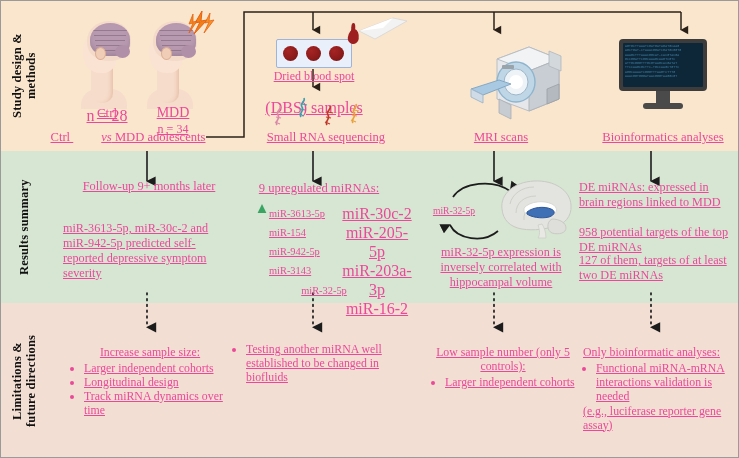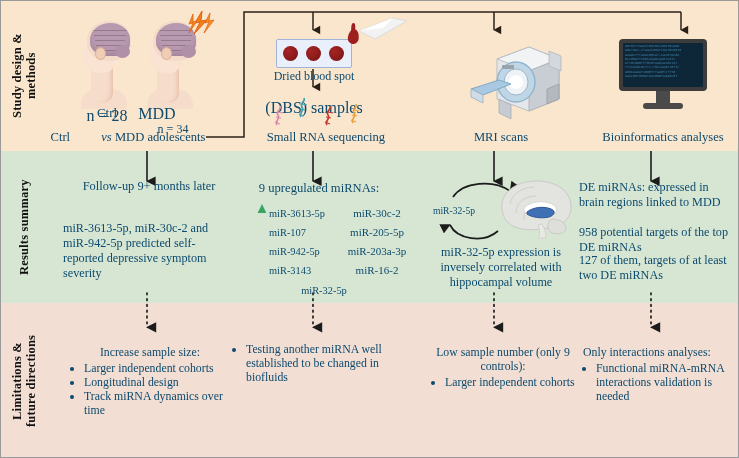--- a/index.html
+++ b/index.html
@@ -25,21 +25,21 @@
     display:flex;align-items:center;justify-content:center;
     font-weight:bold;font-size:12.5px;color:#111;
     letter-spacing:.2px;
     writing-mode:vertical-rl;transform:rotate(180deg);
     text-align:center;line-height:1.15;
   }
   #label-methods{top:0;height:150px;}
   #label-results{top:150px;height:152px;}
   #label-limits{top:302px;height:156px;}
 
-  .txt{position:absolute;color:#0c4a6e;font-size:11.2px;line-height:1.18;}
+  .txt{position:absolute;color:#ec4899;font-size:11.2px;line-height:1.18;text-decoration:underline;}
   .ctr{text-align:center;}
   .ital{font-style:italic;margin-left:28px;}
 
   
   #lines{position:absolute;left:0;top:0;width:739px;height:458px;pointer-events:none;}
 
   
   .head{position:absolute;width:64px;height:84px;}
   .neck{position:absolute;left:16px;top:40px;width:22px;height:44px;
         background:#f6dccb;border-radius:4px 4px 10px 10px;
@@ -193,21 +193,21 @@
     <div class="cereb"></div>
     <div class="ear"></div>
     <svg class="bolt" viewBox="0 0 30 30">
       <path d="M17,1 L10,13 L15,12 L9,24 L22,10 L16,11 Z" fill="#f07f18" stroke="#e85f10" stroke-width="1"></path>
       <path d="M25,3 L20,13 L24,12 L19,23 L29,10 L24,11 Z" fill="#f4952a" stroke="#e85f10" stroke-width=".8"></path>
       <path d="M8,4 L4,14 L8,13 L4,23 L12,11 L8,12 Z" fill="#ef8a1c" stroke="#e85f10" stroke-width=".8"></path>
     </svg>
   </div>
 
   <div class="txt ctr" style="left:70px;top:104px;width:72px;font-size:13px;">Ctrl</div>
-  <div class="txt ctr" style="left:120px;top:104px;width:72px;font-size:16px;">MDD</div>
+  <div class="txt ctr" style="left:136px;top:104px;width:72px;font-size:14px;">MDD</div>
   <div class="txt ctr" style="left:70px;top:106px;width:72px;font-size:16px;">n = 28</div>
   <div class="txt ctr" style="left:136px;top:121px;width:72px;font-size:12px;">n = 34</div>
 
   <div class="txt ctr" style="left:48px;top:129px;width:158px;font-size:12.6px;">
     <span>Ctrl </span><span class="ital">vs</span><span> MDD adolescents</span>
   </div>
 
   <div class="dbs-card">
     <div class="spot" style="left:6px;"></div>
     <div class="spot" style="left:29px;"></div>
@@ -275,25 +275,25 @@
   </div>
   <div class="txt ctr" style="left:588px;top:129px;width:148px;font-size:12.6px;text-align:center;">Bioinformatics analyses</div>
 
   <div class="txt ctr" style="left:62px;top:178px;width:172px;font-size:12.4px;">Follow-up 9+ months later</div>
   <div class="txt" style="left:62px;top:220px;width:172px;font-size:12.2px;line-height:1.22;">miR-3613-5p, miR-30c-2 and miR-942-5p predicted self-reported depressive symptom severity</div>
 
   <div class="txt ctr" style="left:244px;top:180px;width:148px;font-size:12.6px;">9 upregulated miRNAs:</div>
 
   <div class="txt" style="left:268px;top:203px;width:72px;font-size:10.4px;line-height:19px;">
     <div>miR-3613-5p</div>
-    <div>miR-107</div>
+    <div>miR-154</div>
     <div>miR-942-5p</div>
     <div>miR-3143</div>
   </div>
-  <div class="txt ctr" style="left:338px;top:203px;width:76px;font-size:11px;line-height:19px;">
+  <div class="txt ctr" style="left:338px;top:203px;width:76px;font-size:16px;line-height:19px;">
     <div>miR-30c-2</div>
     <div>miR-205-5p</div>
     <div>miR-203a-3p</div>
     <div>miR-16-2</div>
   </div>
   <div class="txt ctr" style="left:268px;top:284px;width:110px;font-size:10.4px;">miR-32-5p</div>
 
   <svg class="brain-ill" viewBox="0 0 84 62">
     <path d="M8,32 C6,17 20,5 40,4 C60,3 76,13 77,28 C78,40 70,47 62,49 C52,52 40,54 28,52 C16,50 9,43 8,32 Z" fill="#e3e3e0" stroke="#c9c9c4" stroke-width="1"></path>
     <path d="M16,27 C18,17 28,10 40,10 M22,36 C22,26 30,19 42,19 M30,43 C29,34 36,27 48,27" stroke="#cfcfc9" stroke-width="1" fill="none"></path>
@@ -318,26 +318,27 @@
     </ul>
   </div>
 
   <div class="txt" style="left:232px;top:340px;width:168px;font-size:11.8px;">
     <ul class="b">
       <li>Testing another miRNA well established to be changed in biofluids</li>
     </ul>
   </div>
 
   <div class="txt" style="left:424px;top:345px;width:156px;font-size:11.8px;">
-    <div class="ctr">Low sample number (only 9 controls):</div>
+    <div class="ctr">Low sample number (only 5 controls):</div>
     <ul class="b" style="padding-left:20px;">
       <li>Larger independent cohorts</li>
     </ul>
   </div>
 
   <div class="txt" style="left:582px;top:345px;width:152px;font-size:11.8px;">
-    <div>Only interactions analyses:</div>
+    <div>Only bioinformatic analyses:</div>
     <ul class="b">
       <li>Functional miRNA-mRNA interactions validation is needed</li>
     </ul>
+    <div style="margin-top:1px;">(e.g., luciferase reporter gene assay)</div>
   </div>
 
 </div>
 
 </body></html>

